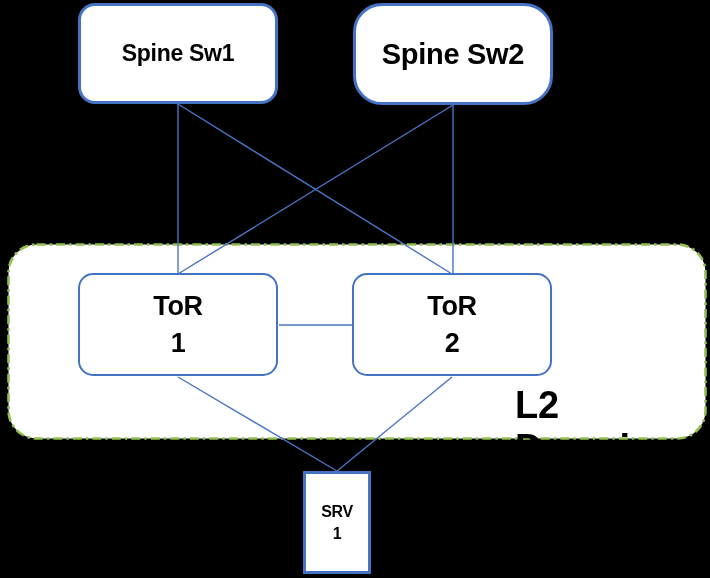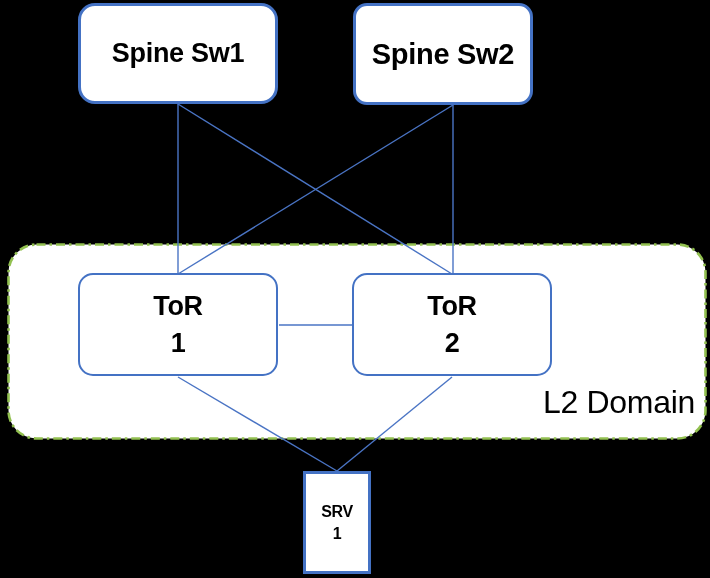--- a/index.html
+++ b/index.html
@@ -28,30 +28,30 @@
     z-index:2;
     background:var(--node-fill);
     border:2px solid var(--node-border);
     display:flex;align-items:center;justify-content:center;
     text-align:center;
     color:var(--text);
     font-weight:600;
     letter-spacing:-0.3px;
     white-space:pre-line;
   }
-  .node-spine1{left:78px;top:3px;width:200px;height:101px;border-width:3px;border-radius:17px;font-size:27px;}
-  .node-spine2{left:353px;top:3px;width:180px;height:102px;border-width:3px;border-radius:14px;font-size:29px;}
+  .node-spine1{left:78px;top:3px;width:200px;height:101px;border-width:3px;border-radius:17px;font-size:23px;}
+  .node-spine2{left:353px;top:3px;width:200px;height:102px;border-width:3px;border-radius:29px;font-size:29px;}
   .node-tor1{left:78px;top:273px;width:200px;height:103px;border-radius:15px;font-size:27px;line-height:1.35;}
   .node-tor2{left:352px;top:273px;width:200px;height:103px;border-radius:15px;font-size:27px;line-height:1.35;}
   .node-srv1{left:303px;top:471px;width:68px;height:103px;border-width:3px;border-radius:0;font-size:16px;line-height:1.35;font-weight:600;align-items:center;}
   .domain-label{
     position:absolute;z-index:2;
     left:515px;top:384px;width:180px;
-    text-align:right;
-    font-size:32px;font-weight:400;letter-spacing:-0.3px;
+    text-align:left;
+    font-size:38px;font-weight:700;letter-spacing:-0.3px;
     color:var(--text);
   }
 </style>
 </head>
 <body>
 
 <div class="stage">
 
   <svg class="wires" viewBox="0 0 710 578" xmlns="http://www.w3.org/2000/svg">
     <rect x="8.5" y="244.5" width="697" height="194" rx="28" ry="28" fill="var(--node-fill)" stroke="var(--domain-border)" stroke-width="2.6" stroke-dasharray="9 4 2.5 4"></rect>

